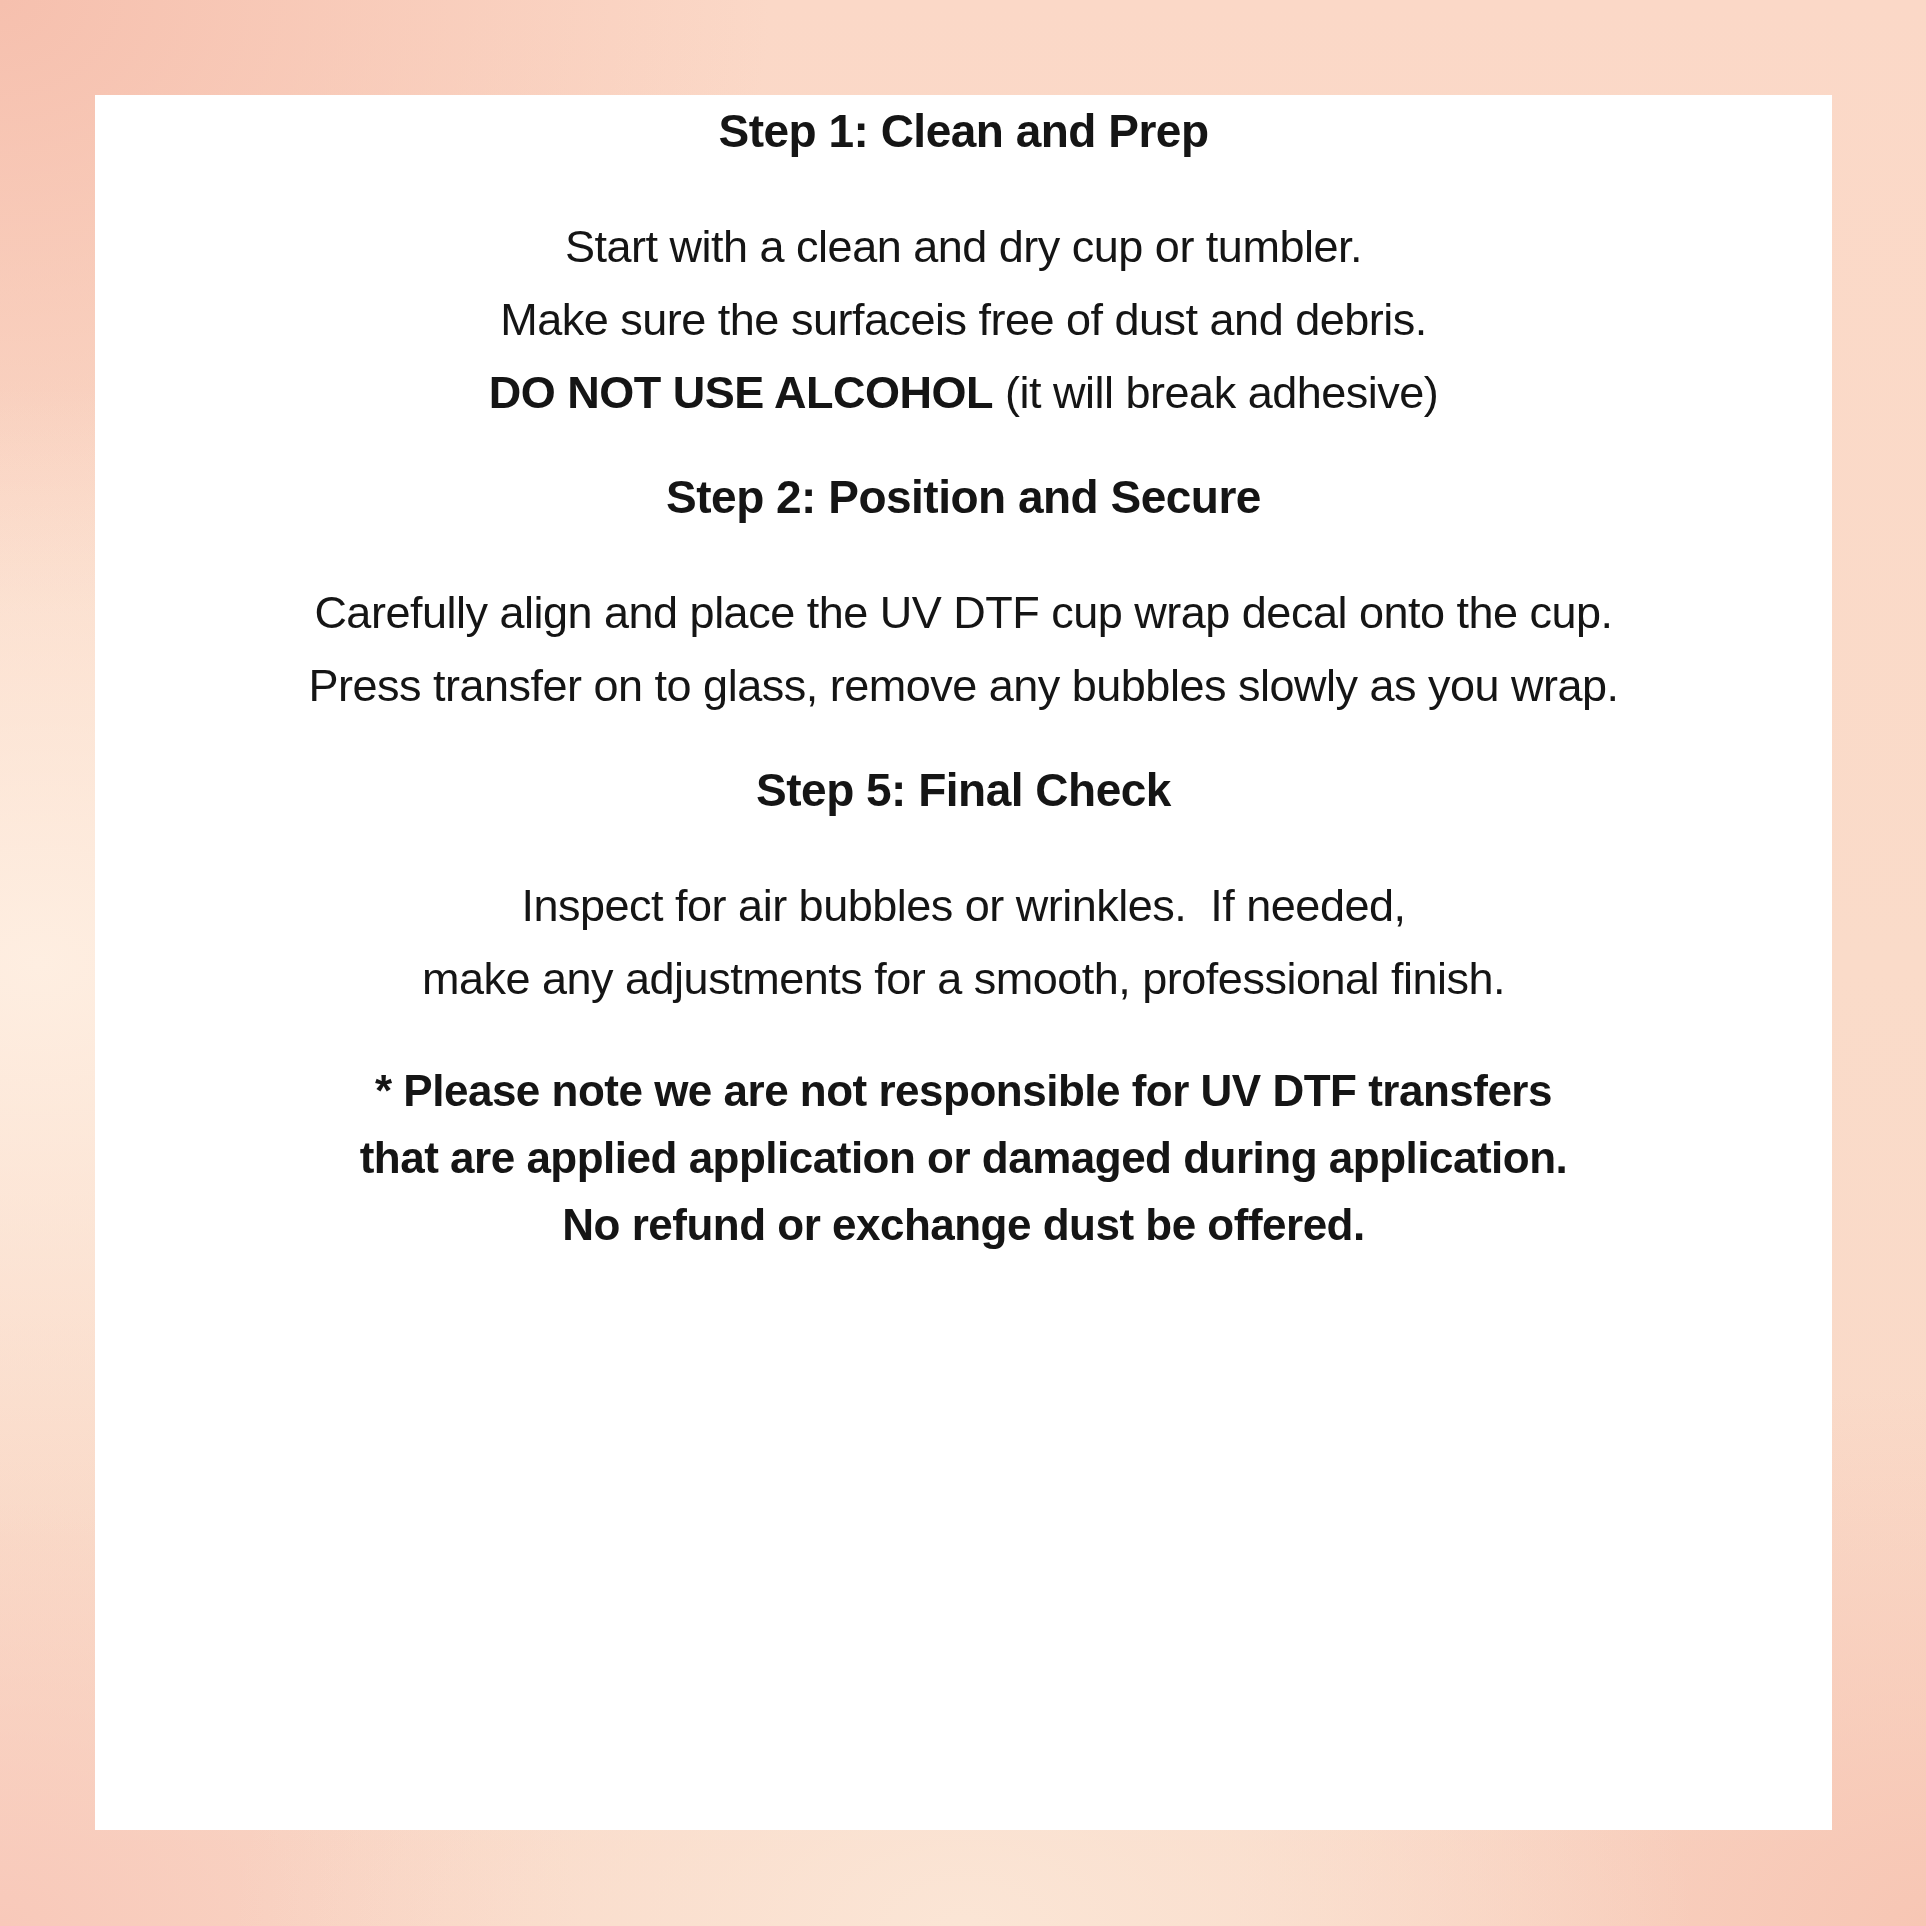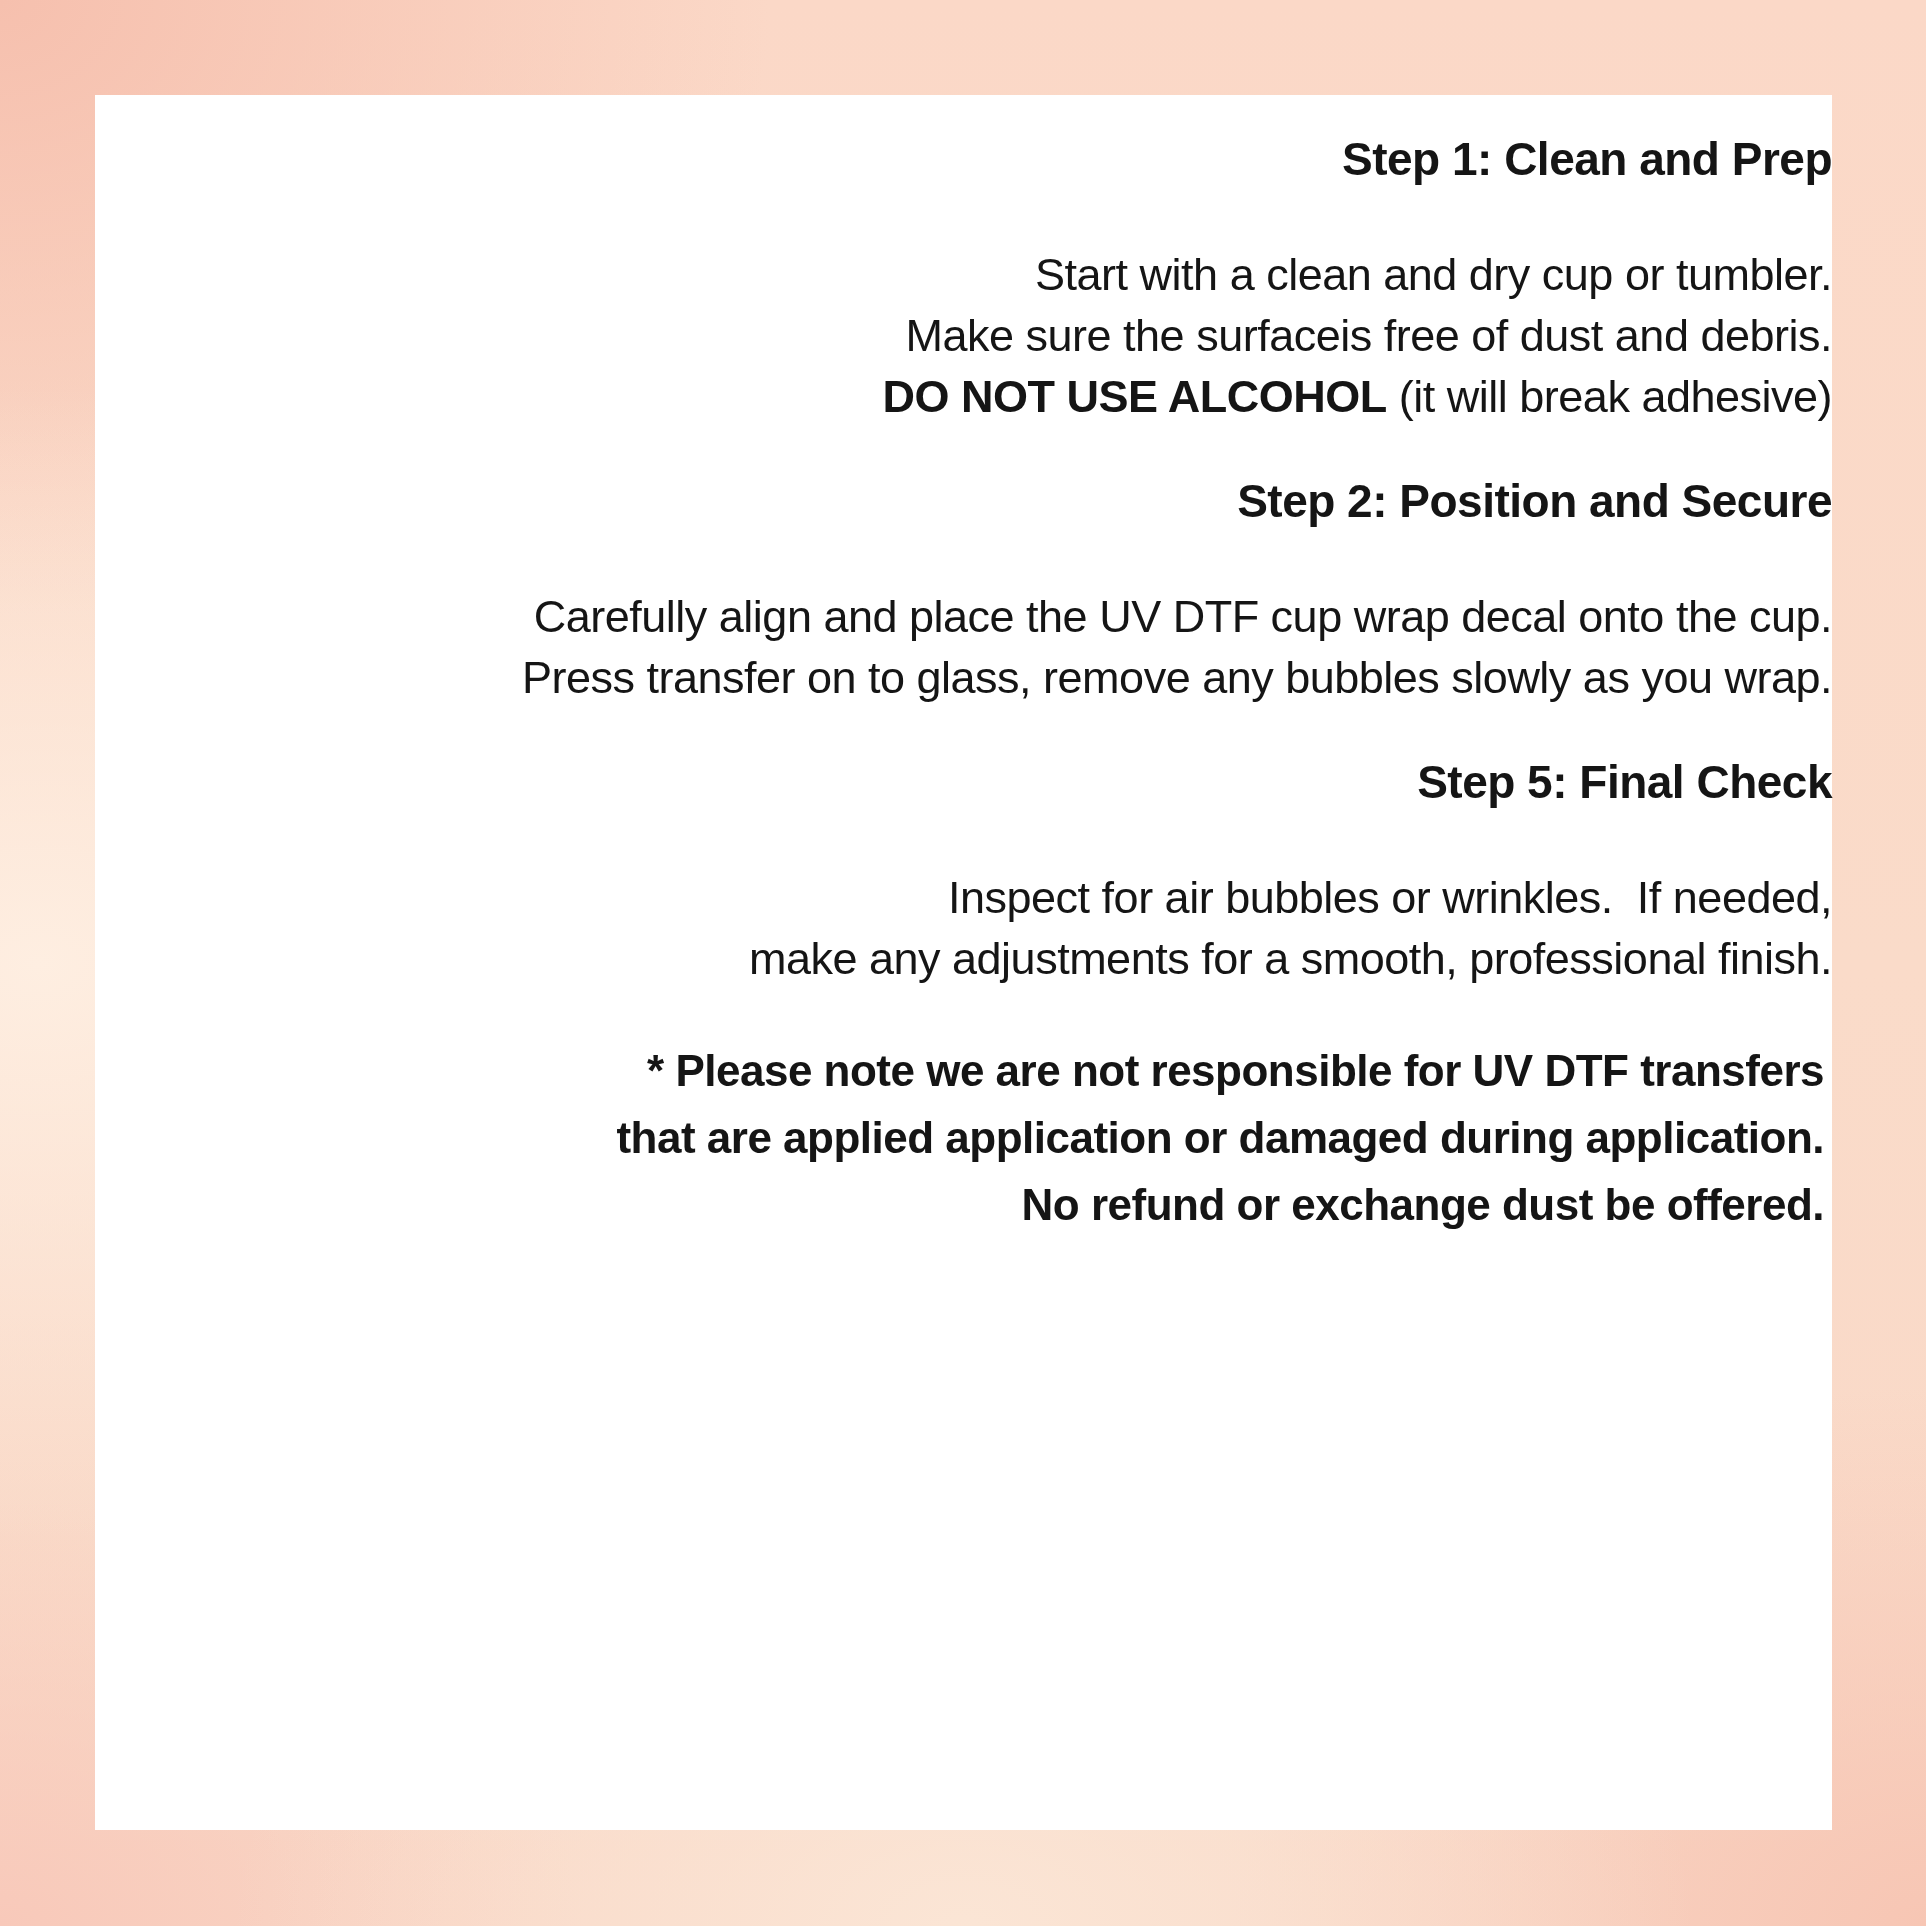--- a/index.html
+++ b/index.html
@@ -26,40 +26,40 @@
       linear-gradient(180deg, #fbd8c7 0%, #fadbc9 50%, #f9d8c7 100%);
   }
   .card {
     position: absolute;
     left: 95px;
     top: 95px;
     width: 1737px;
     height: 1735px;
     background: #ffffff;
     box-sizing: border-box;
-    padding-top: 34px;
-    text-align: right;
+    padding-top: 6px;
+    text-align: center;
   }
   .section-title {
     font-size: 46px;
     font-weight: 700;
     line-height: 61px;
     letter-spacing: -0.5px;
     margin: 44px 0 54px 0;
   }
   .card .section:first-child .section-title {
     margin-top: 0;
   }
   .body-line {
     font-size: 45px;
     font-weight: 400;
     line-height: 61px;
     letter-spacing: -0.5px;
     white-space: pre-wrap;
-    margin: 0;
+    margin: 12px;
   }
   .bold-inline {
     font-weight: 700;
   }
   .disclaimer {
     margin-top: 52px;
   }
   .disclaimer-line {
     font-size: 44px;
     font-weight: 700;

